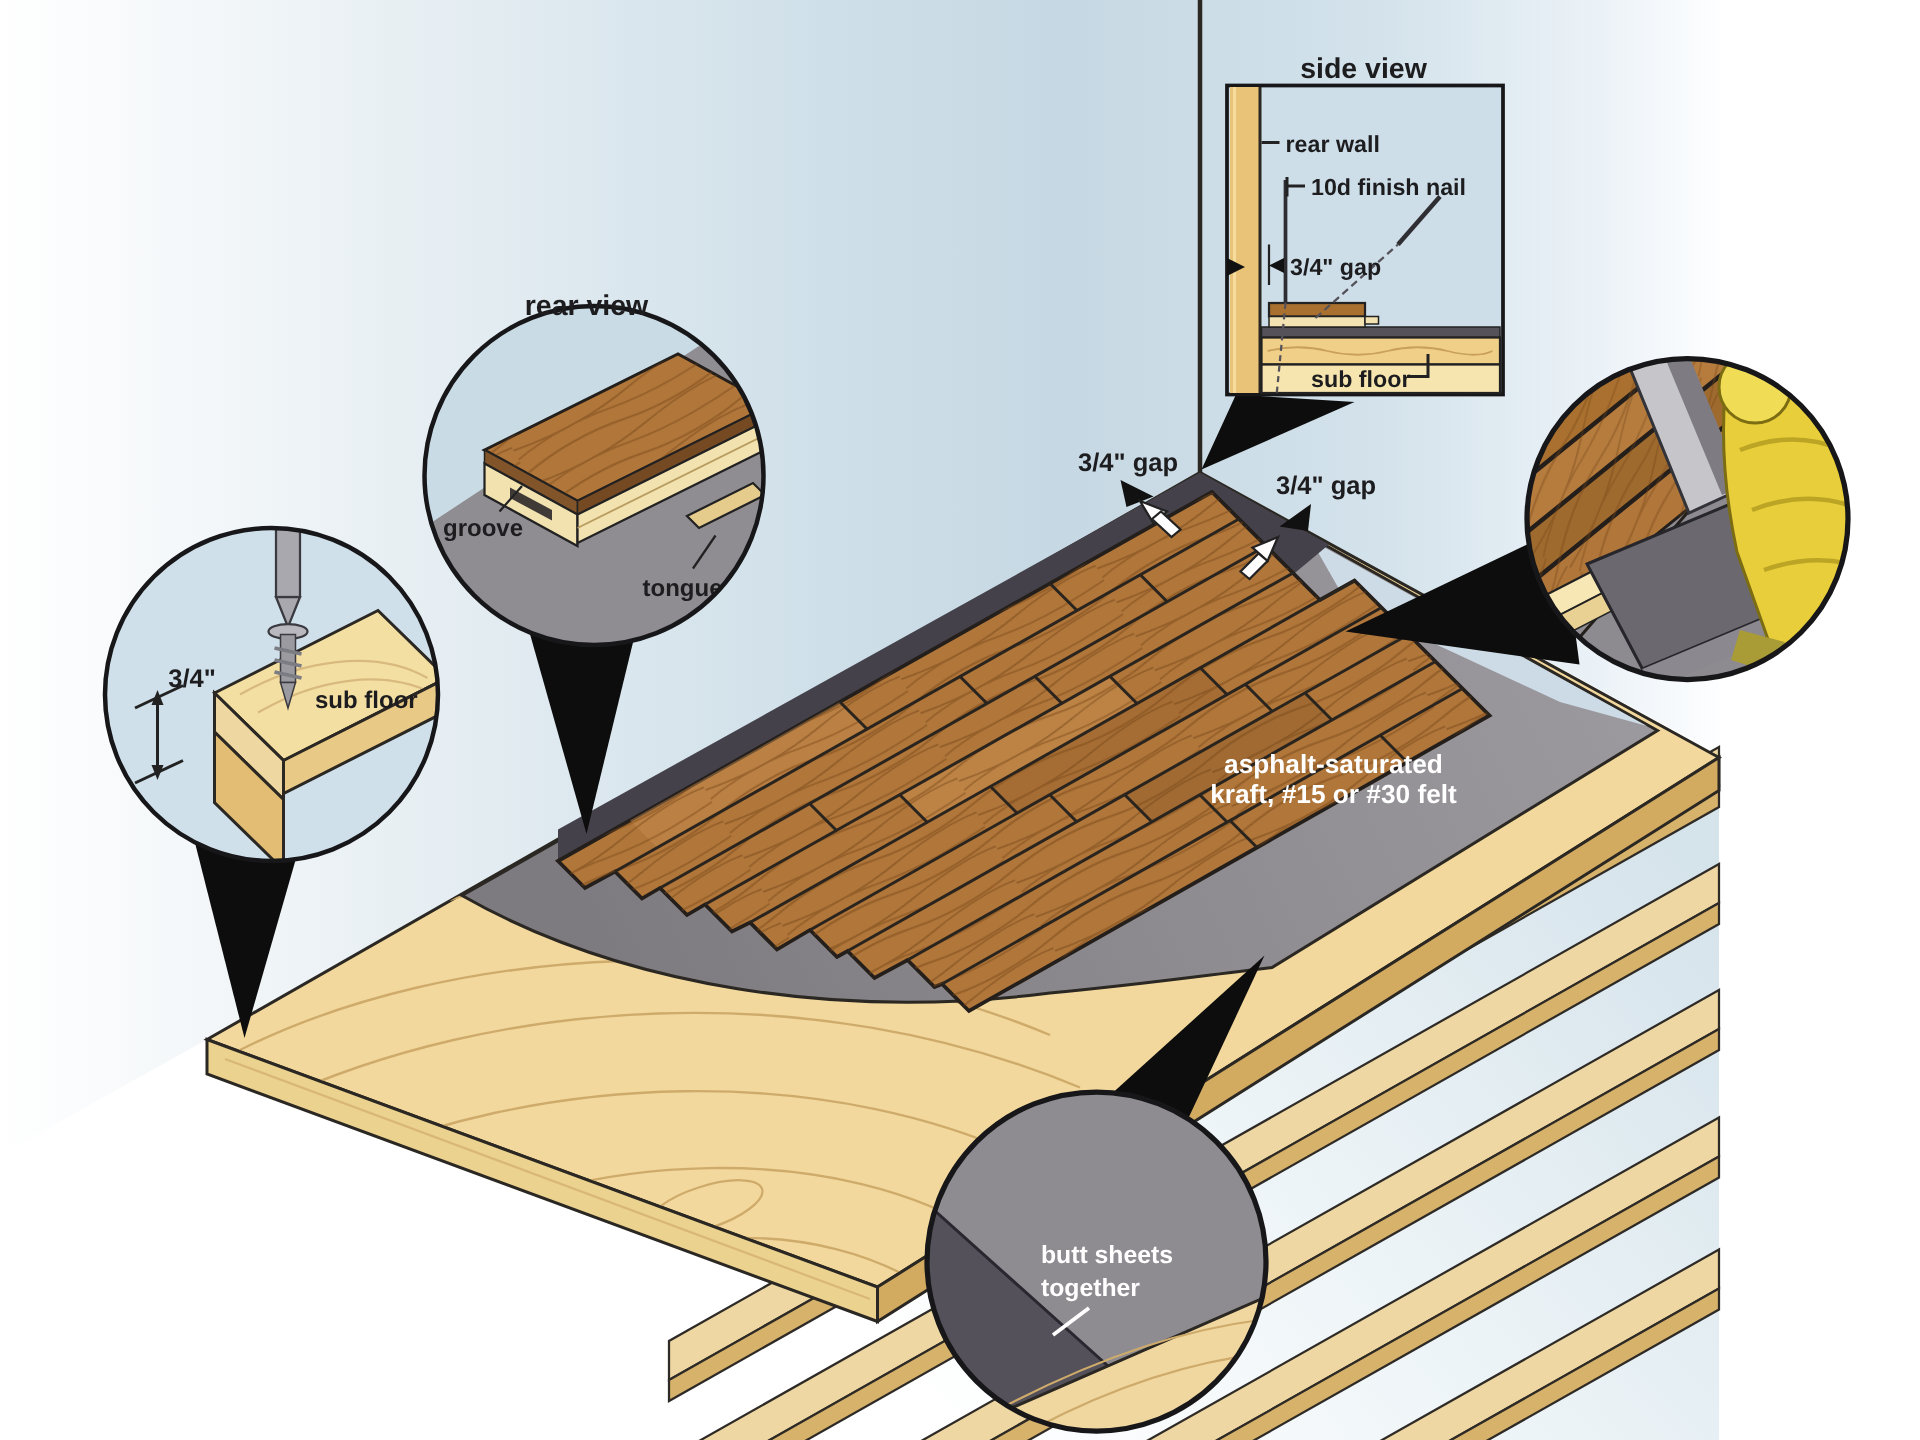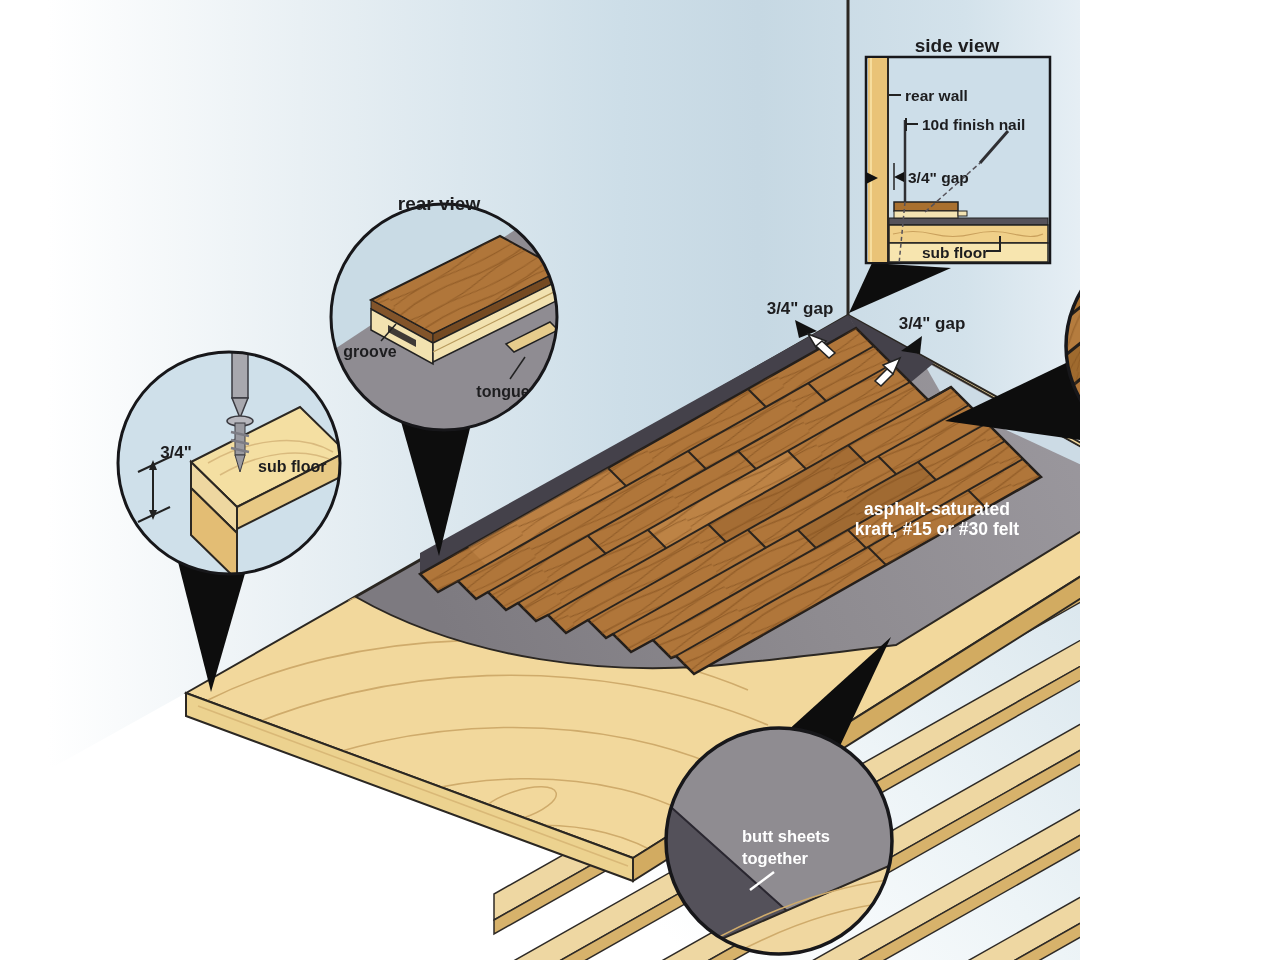--- a/index.html
+++ b/index.html
@@ -1,17 +1,17 @@
 <!DOCTYPE html>
 <html><head>
 <meta charset="utf-8">
 <style>
   html,body{margin:0;padding:0;background:#fff;}
-  #stage{position:relative;width:1032px;height:960px;overflow:hidden;background:#fff;
-         font-family:"Liberation Sans",sans-serif;padding-left:48px;}
+  #stage{position:relative;width:1280px;height:960px;overflow:hidden;background:#fff;
+         font-family:"Liberation Sans",sans-serif;}
   svg{display:block;}
   text{font-family:"Liberation Sans",sans-serif;font-weight:bold;fill:#1d1d1f;}
   .t-main{font-size:17px;}
   .t-title{font-size:19px;}
   .t-box{font-size:15.5px;}
   .t-white{fill:#ffffff;font-size:17.5px;}
   .t-circle{font-size:16px;}
   .t-circle-white{fill:#ffffff;font-size:16.5px;}
 </style>
 </head>

